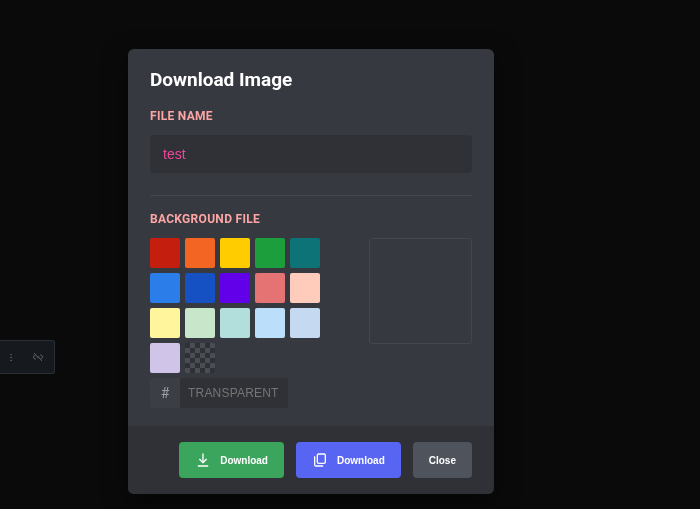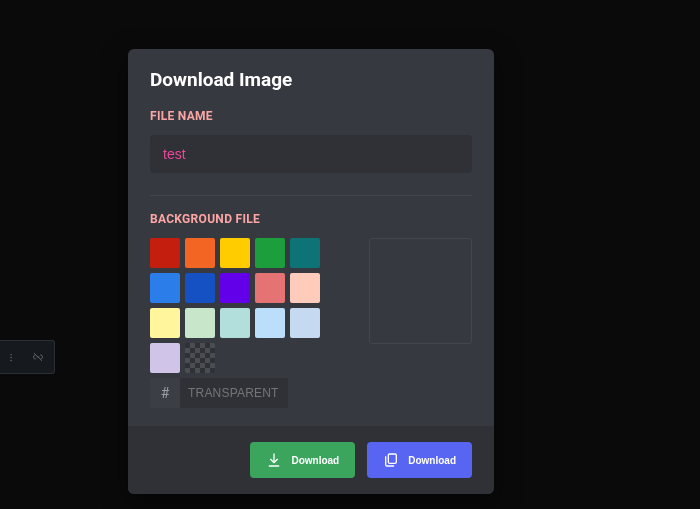--- a/index.html
+++ b/index.html
@@ -219,15 +219,18 @@
       </svg>
       <span>Download</span>
     </button>
     <button class="btn btn-blurple">
       <svg viewBox="0 0 24 24" fill="none" stroke="white" stroke-width="2" stroke-linecap="round" stroke-linejoin="round">
         <rect x="8" y="3" width="12" height="14" rx="2"></rect>
         <path d="M4 7v12a2 2 0 0 0 2 2h10"></path>
       </svg>
       <span>Download</span>
     </button>
+    <button class="btn btn-grey">
+      <span>Close</span>
+    </button>
   </div>
 
 </div>
 
 </body></html>

